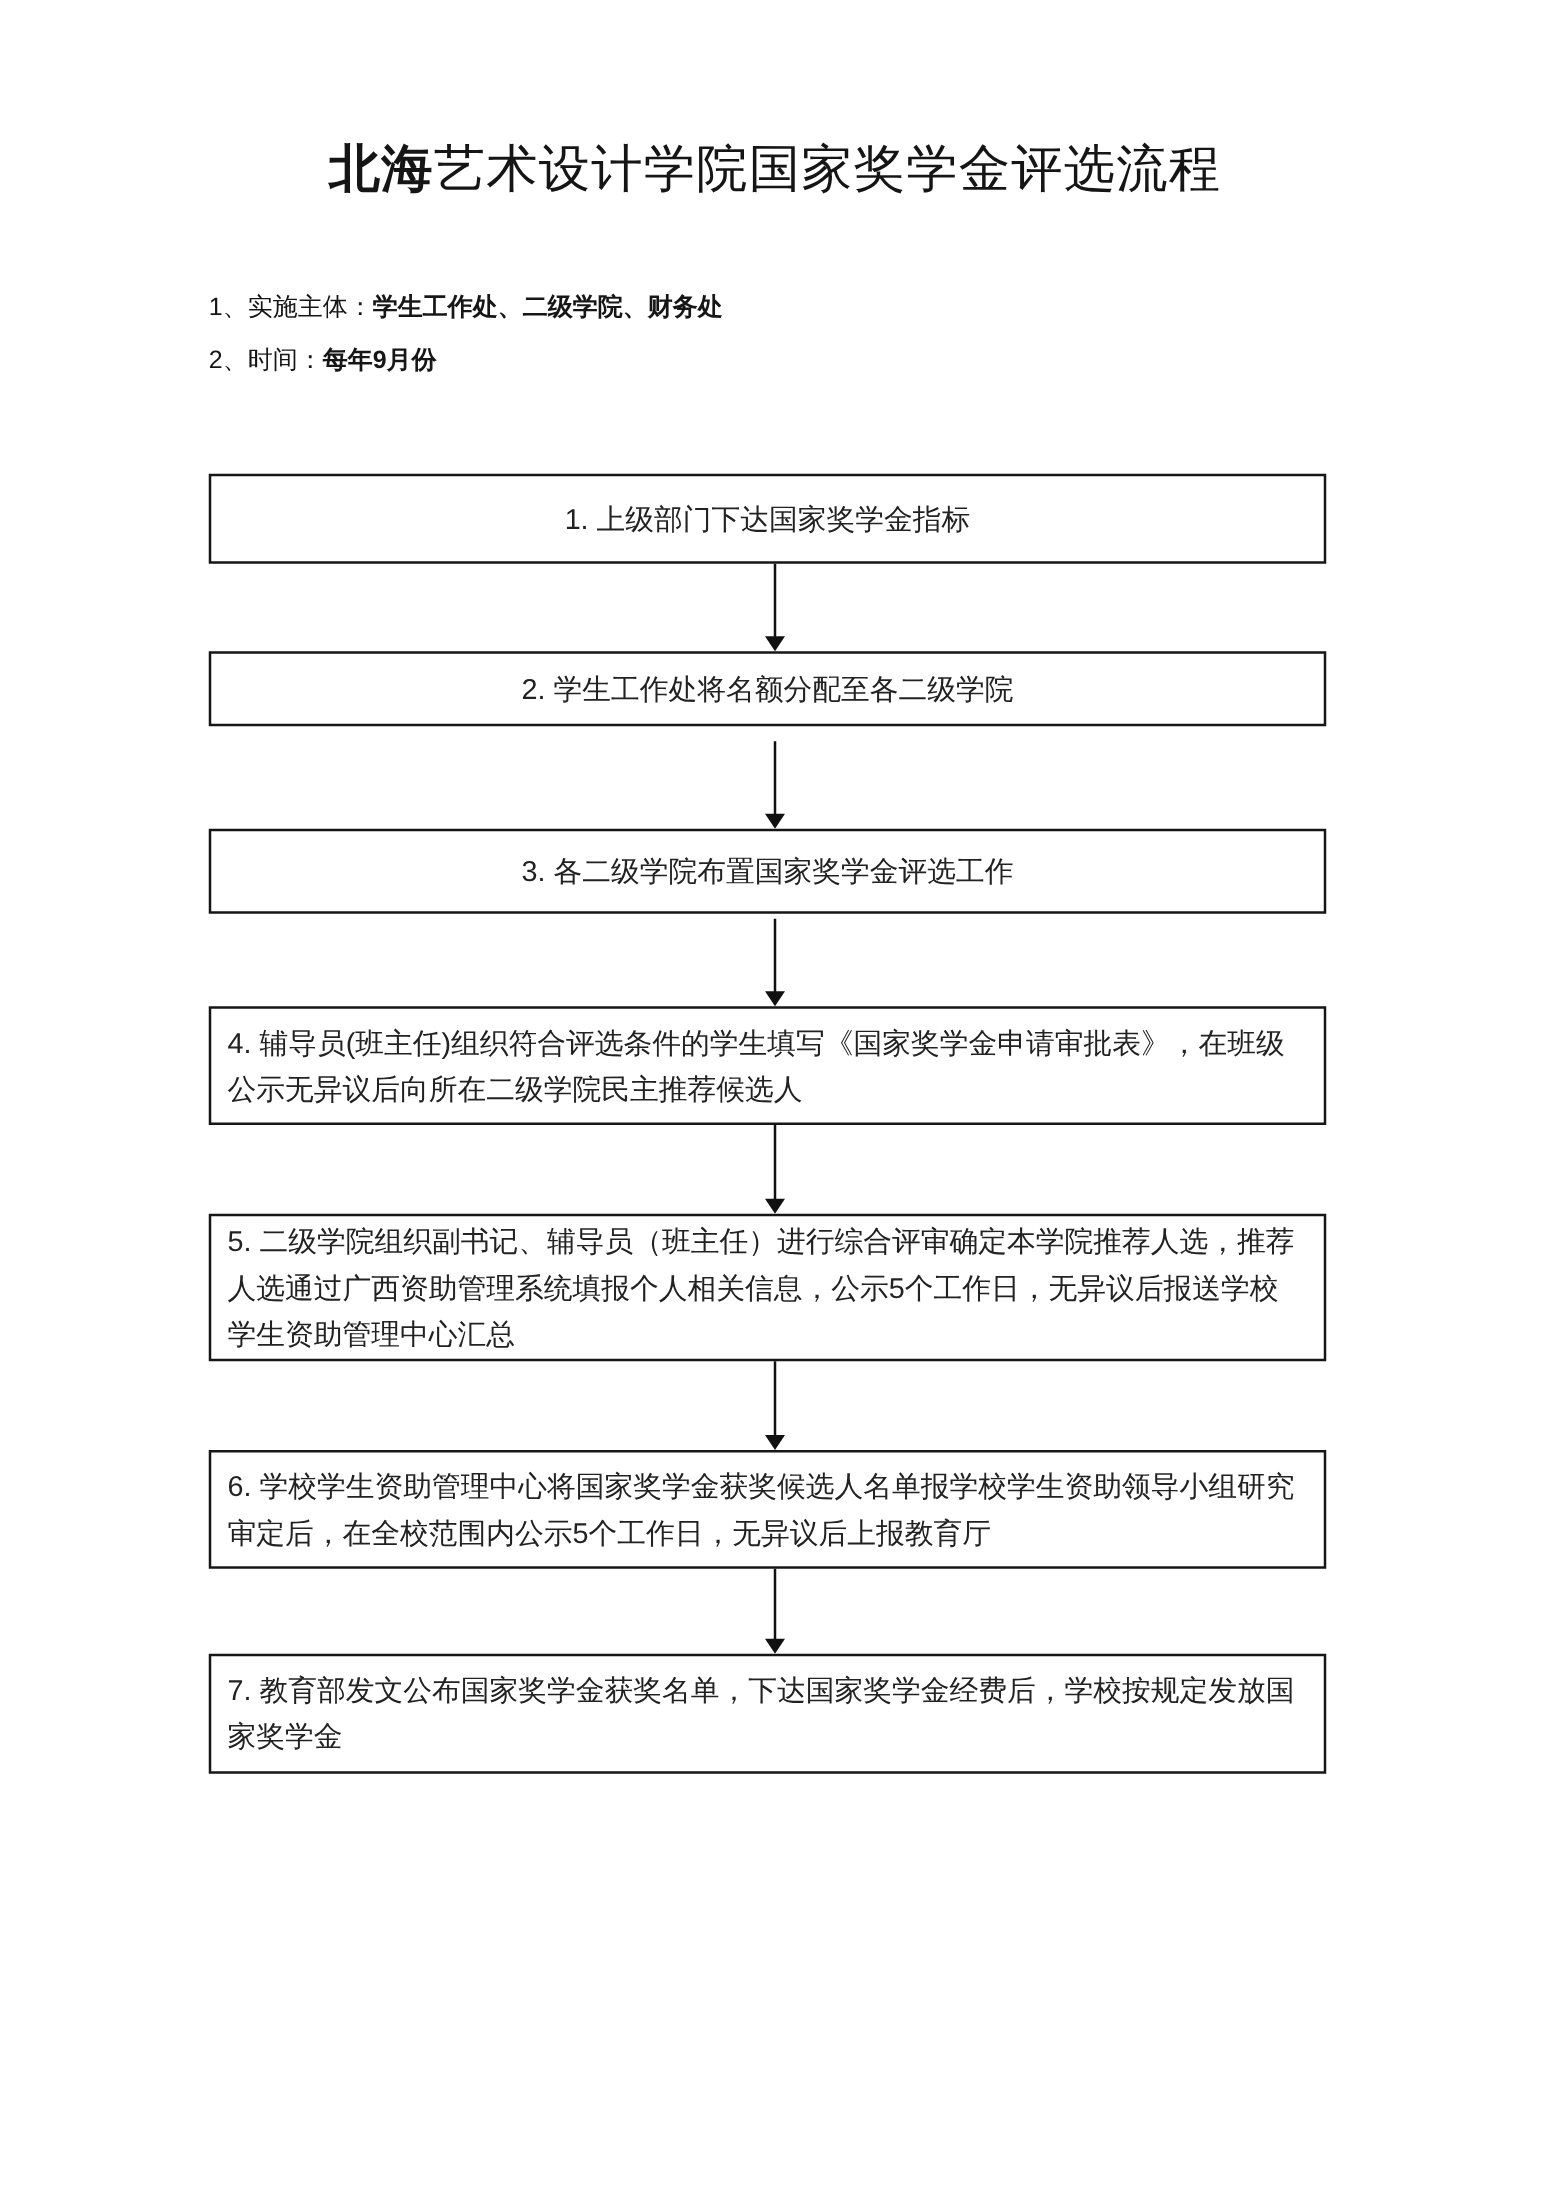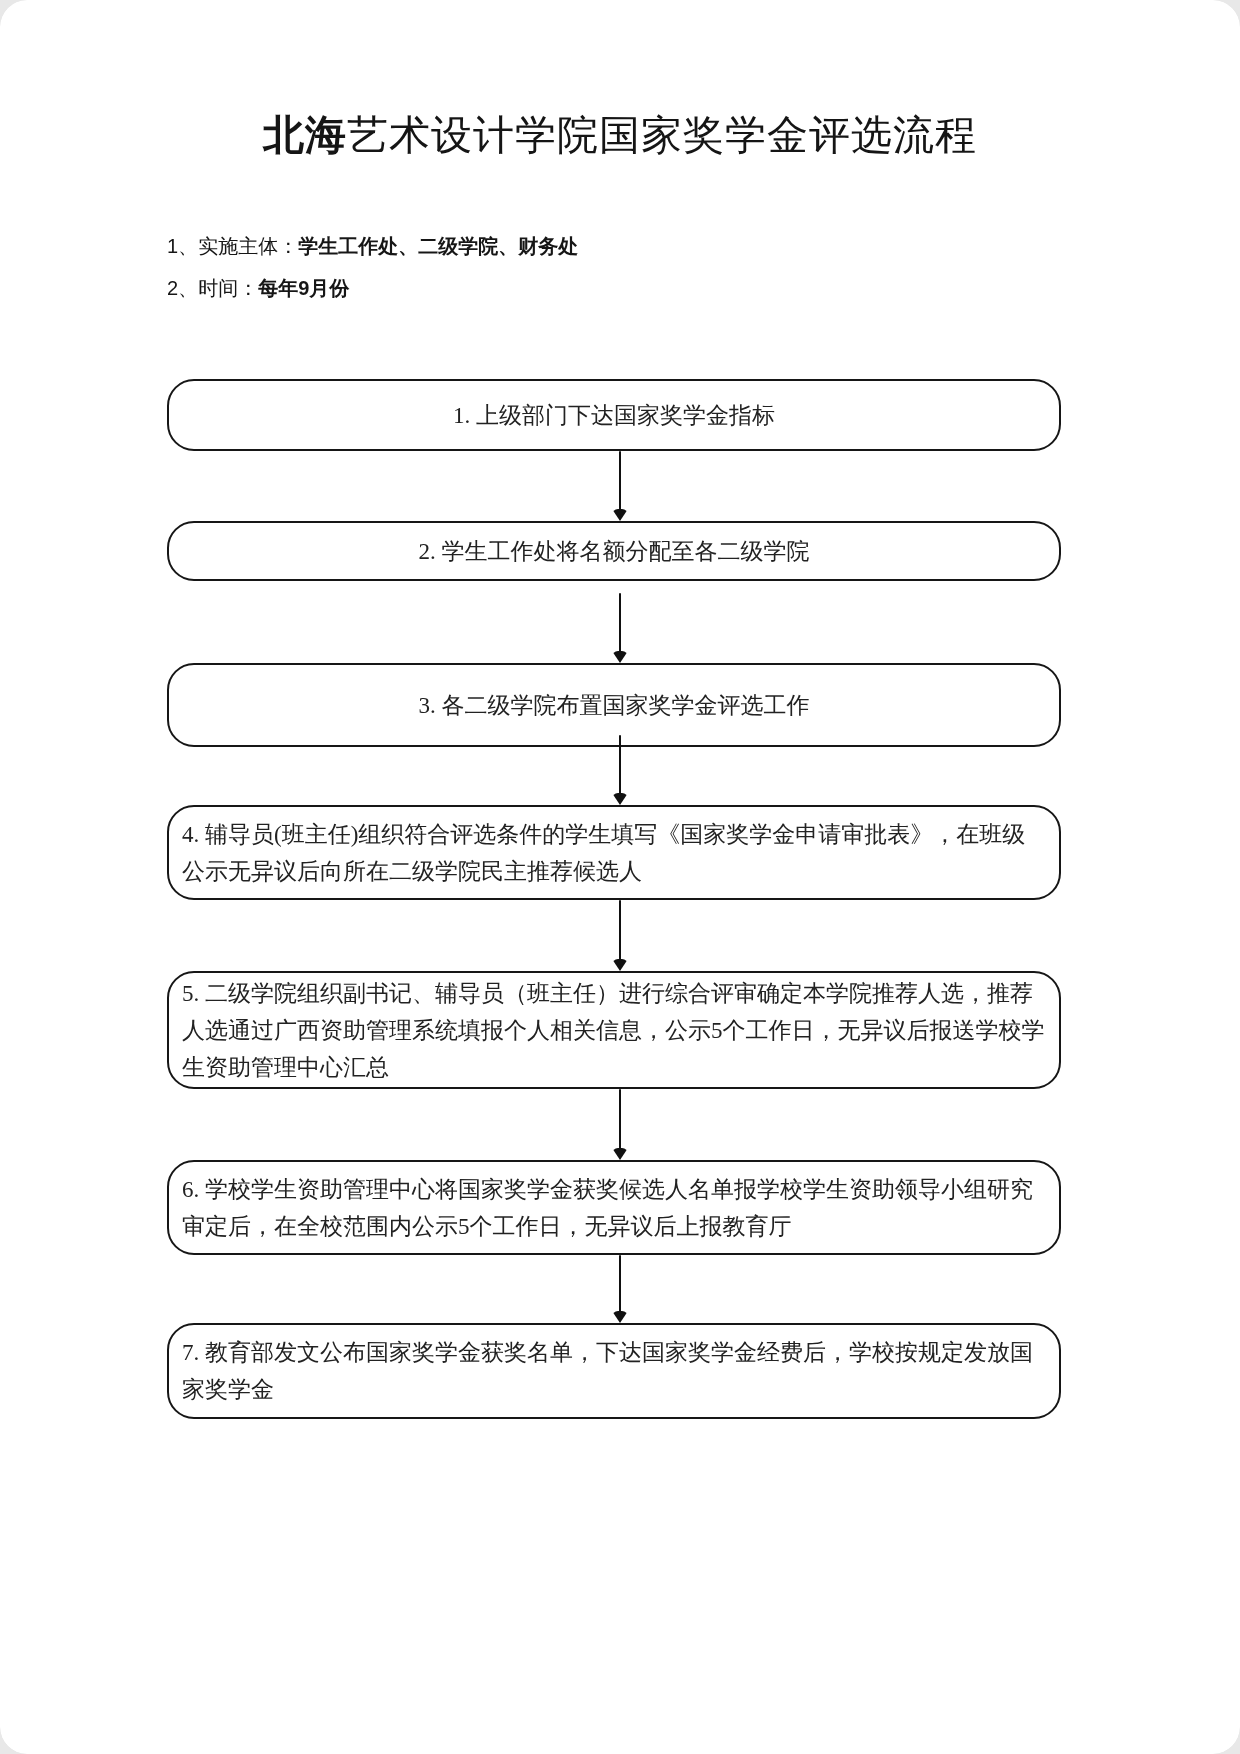--- a/index.html
+++ b/index.html
@@ -1,15 +1,15 @@
 <!DOCTYPE html>
 <html><head>
 <meta charset="utf-8">
 <style>
-  * { margin: 0; padding: 0; box-sizing: border-box; border-radius: 27px; }
+  * { margin: 0; padding: 0; box-sizing: border-box; }
   html, body { background: #e8e8e8; }
   .page {
     position: relative;
     width: 1240px;
     height: 1754px;
     margin: 0 auto;
     background: #ffffff;
     overflow: hidden;
     font-family: "Liberation Sans", "DejaVu Sans", sans-serif;
     color: #1a1a1a;
@@ -36,21 +36,21 @@
   }
   .intro-line .intro-value { font-weight: 700; }
   .intro-line-1 { top: 231px; }
   .intro-line-2 { top: 273px; }
   .flow-box {
     position: absolute;
     left: 167px;
     width: 894px;
     border: 2.5px solid #161616;
     background: #ffffff;
-    font-family: Liberation Serif, serif;
+    font-family: Liberation Sans, sans-serif;
     font-size: 23px;
     color: #222222;
     display: flex;
     align-items: center;
   }
   .flow-box--center {
     justify-content: center;
     text-align: center;
   }
   .flow-box--left {
@@ -78,21 +78,21 @@
     left: 0.5px;
     width: 0;
     height: 0;
     border-left: 8.5px solid transparent;
     border-right: 8.5px solid transparent;
     border-top: 12px solid #111111;
   }
   
   .pos-box-1 { top: 379px;  height: 72px; }
   .pos-box-2 { top: 521px;  height: 60px; }
-  .pos-box-3 { top: 663px;  height: 84px; }
+  .pos-box-3 { top: 663px;  height: 68px; }
   .pos-box-4 { top: 805px;  height: 95px; }
   .pos-box-5 { top: 971px;  height: 118px; }
   .pos-box-6 { top: 1160px; height: 95px; }
   .pos-box-7 { top: 1323px; height: 96px; }
   
   .pos-arrow-1 { top: 451px;  height: 70px; }
   .pos-arrow-2 { top: 593px;  height: 70px; }
   .pos-arrow-3 { top: 735px;  height: 70px; }
   .pos-arrow-4 { top: 900px;  height: 71px; }
   .pos-arrow-5 { top: 1089px; height: 71px; }

